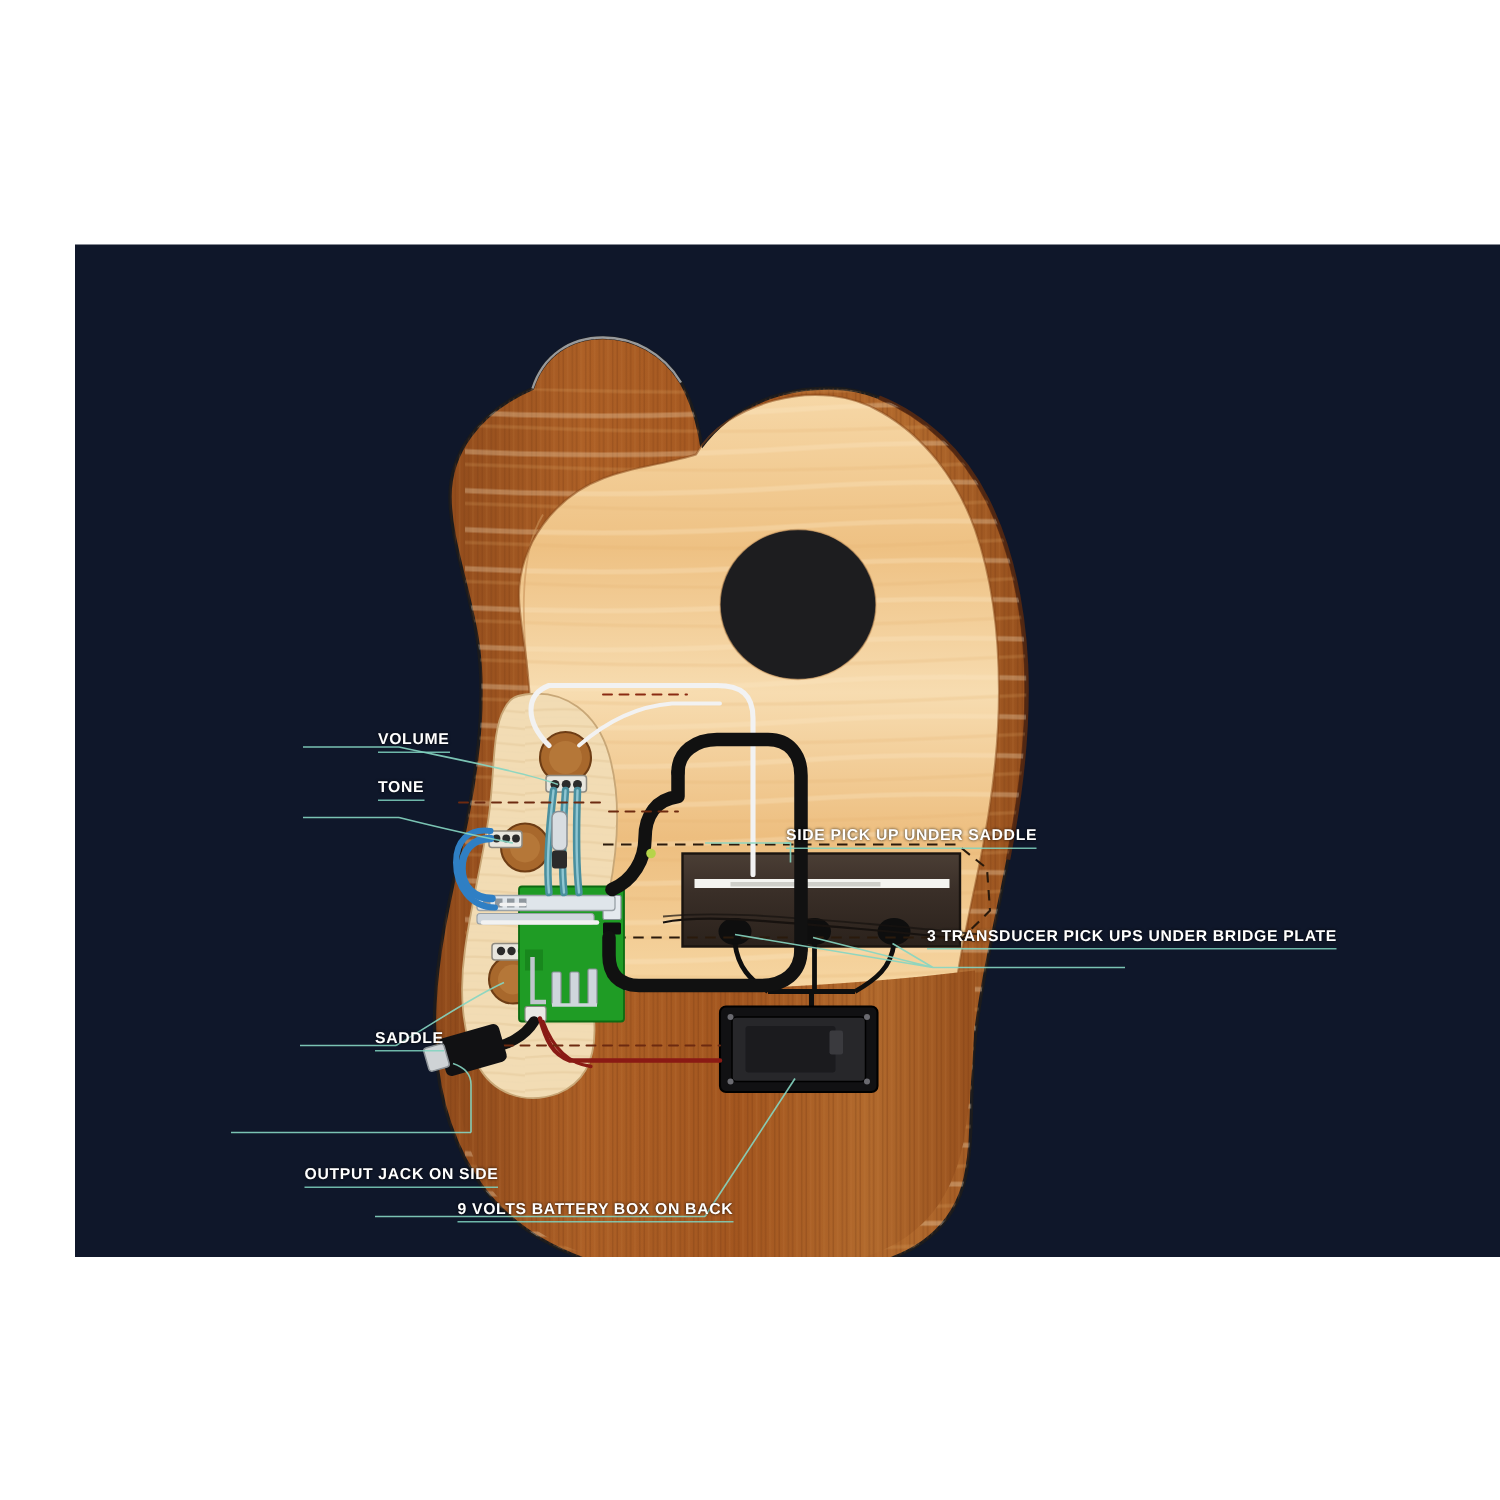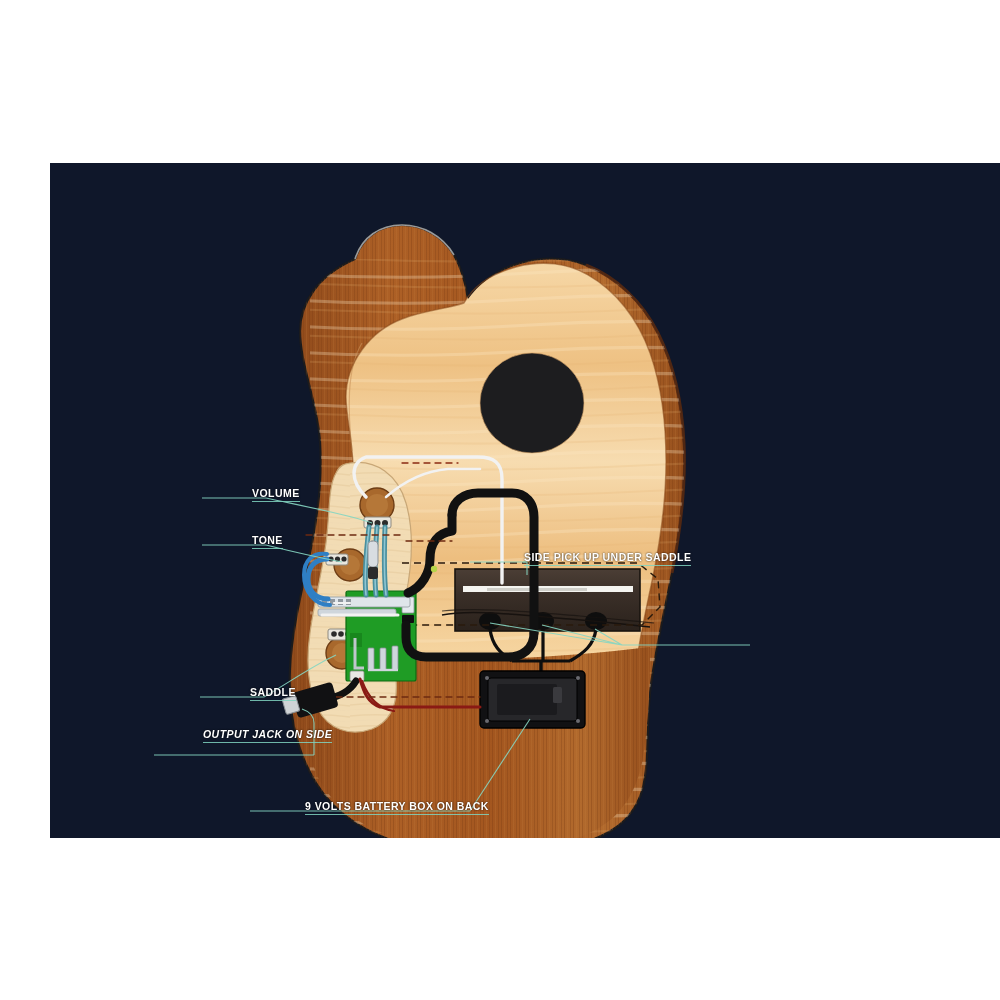--- a/index.html
+++ b/index.html
@@ -386,34 +386,38 @@
           <path d="M420,399 L477,399"></path>
           <path d="M572,482 L700,482"></path>
         </g>
       </svg>
     </div>
 
     <div class="lbl" style="left:202px;top:324px;">
       <span>VOLUME</span><span class="u"></span>
     </div>
 
-    <div class="lbl" style="left:202px;top:371px;">
+    <div class="lbl" style="left:202px;top:356px;">
       <span>TONE</span><span class="u"></span>
     </div>
 
     <div class="lbl" style="left:200px;top:523px;">
       <span>SADDLE</span><span class="u"></span>
     </div>
 
-    <div class="lbl" style="left:153px;top:565px;font-style:italic;">
+    <div class="lbl" style="left:153px;top:614px;">
       <span>OUTPUT JACK ON SIDE</span><span class="u"></span>
     </div>
 
     <div class="lbl" style="left:255px;top:637px;text-align:right;">
       <span>9 VOLTS BATTERY BOX ON BACK</span><span class="u"></span>
     </div>
 
     <div class="lbl" style="left:474px;top:388px;">
       <span>SIDE PICK UP UNDER SADDLE</span><span class="u"></span>
     </div>
 
+    <div class="lbl two" style="left:568px;top:454px;">
+      <span>3 TRANSDUCER PICK UPS</span>
+      <span>UNDER BRIDGE PLATE</span><span class="u"></span>
+    </div>
   </div>
 </div>
 
 </body></html>

